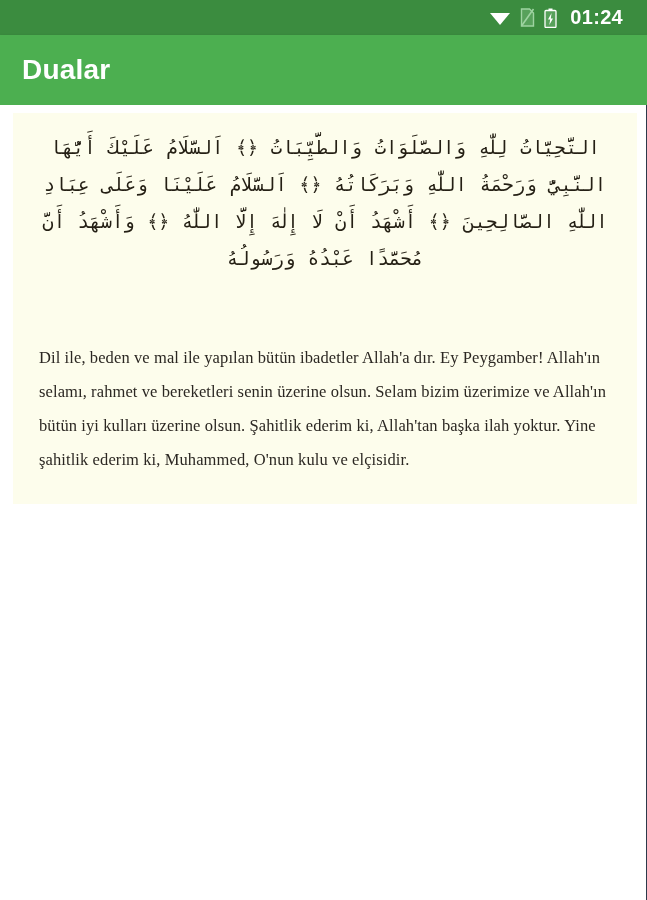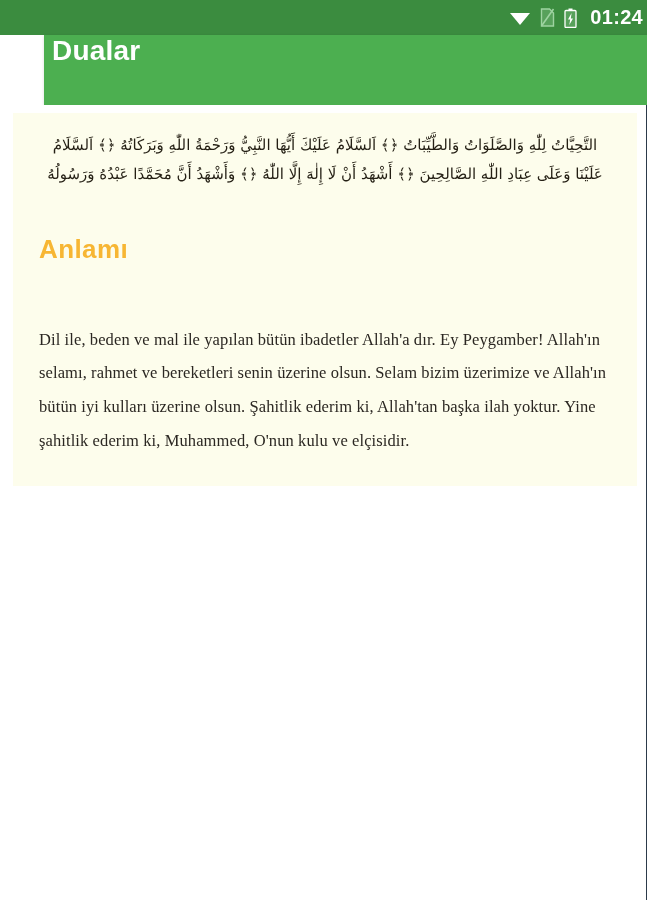--- a/index.html
+++ b/index.html
@@ -14,21 +14,21 @@
     overflow: hidden;
   }
 
   
   .status-bar {
     height: 35px;
     background: #3b8c3f;
     display: flex;
     align-items: center;
     justify-content: flex-end;
-    padding-right: 4px;
+    padding-right: 24px;
     box-sizing: border-box;
   }
   .status-icons {
     display: flex;
     align-items: center;
     gap: 9px;
   }
   .status-icon {
     display: inline-flex;
     align-items: center;
@@ -42,24 +42,24 @@
     letter-spacing: 0.3px;
     margin-left: 4px;
     font-family: "Liberation Sans", sans-serif;
   }
 
   
   .app-bar {
     height: 70px;
     background: #4caf50;
     display: flex;
-    padding-left: 8px;
+    align-items: center;
+    padding-left: 22px;
     box-sizing: border-box;
     box-shadow: 0 1px 3px rgba(0,0,0,0.14);
-    margin-left: 44px;
   }
   .app-title {
     color: #ffffff;
     font-size: 28px;
     font-weight: bold;
     letter-spacing: 0.2px;
   }
 
   
   .content-area {
@@ -77,22 +77,22 @@
     background: #fdfdec;
     padding: 16px 18px 28px 18px;
     box-sizing: border-box;
   }
 
   
   .arabic {
     direction: rtl;
     text-align: center;
     color: #241f14;
-    font-family: Liberation Serif, serif;
-    font-size: 15px;
+    font-family: Liberation Mono, monospace;
+    font-size: 19px;
     line-height: 1.95;
     padding: 2px 6px 4px 6px;
     word-spacing: 1px;
   }
 
   
   .section-heading {
     color: #f7b633;
     font-size: 26px;
     font-weight: bold;
@@ -150,18 +150,17 @@
 </div>
 
 <div class="content-area">
 
   <div class="card">
 
     <div class="arabic">التَّحِيَّاتُ لِلّٰهِ وَالصَّلَوَاتُ وَالطَّيِّبَاتُ ﴿﴾ اَلسَّلَامُ عَلَيْكَ أَيُّهَا النَّبِيُّ وَرَحْمَةُ اللّٰهِ وَبَرَكَاتُهُ ﴿﴾ اَلسَّلَامُ عَلَيْنَا وَعَلَى عِبَادِ اللّٰهِ الصَّالِحِينَ ﴿﴾ أَشْهَدُ أَنْ لَا إِلٰهَ إِلَّا اللّٰهُ ﴿﴾ وَأَشْهَدُ أَنَّ مُحَمَّدًا عَبْدُهُ وَرَسُولُهُ</div>
 
 
 
-    <div class="section-heading">Anlamı</div>
 
     <div class="body-text meaning">Dil ile, beden ve mal ile yapılan bütün ibadetler Allah'a dır. Ey Peygamber! Allah'ın selamı, rahmet ve bereketleri senin üzerine olsun. Selam bizim üzerimize ve Allah'ın bütün iyi kulları üzerine olsun. Şahitlik ederim ki, Allah'tan başka ilah yoktur. Yine şahitlik ederim ki, Muhammed, O'nun kulu ve elçisidir.</div>
 
   </div>
 </div>
 
 </body></html>

